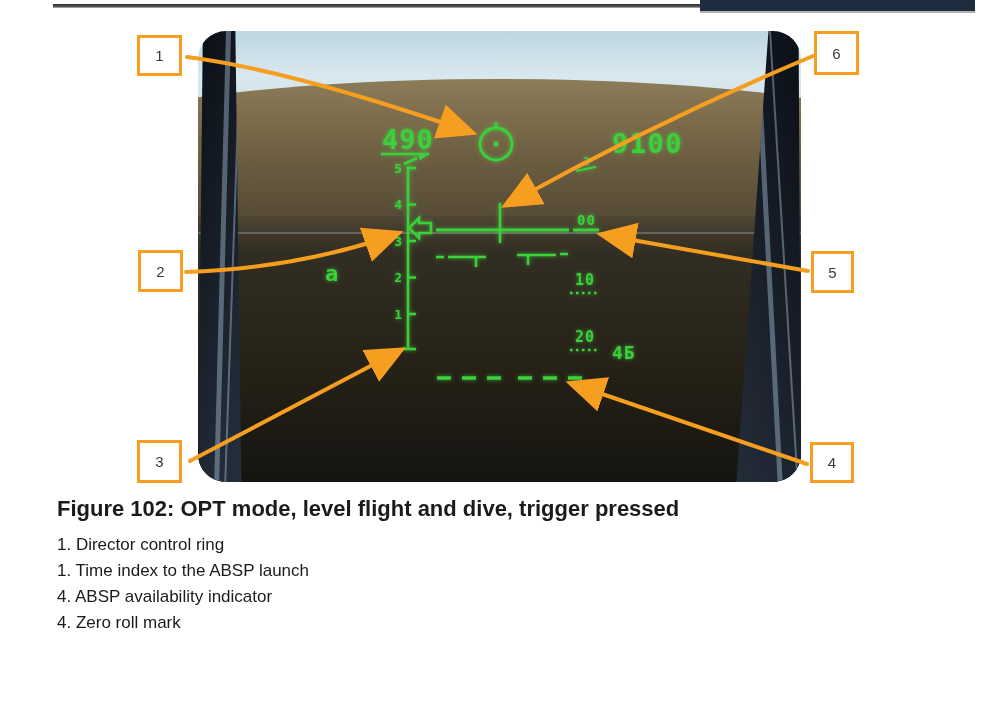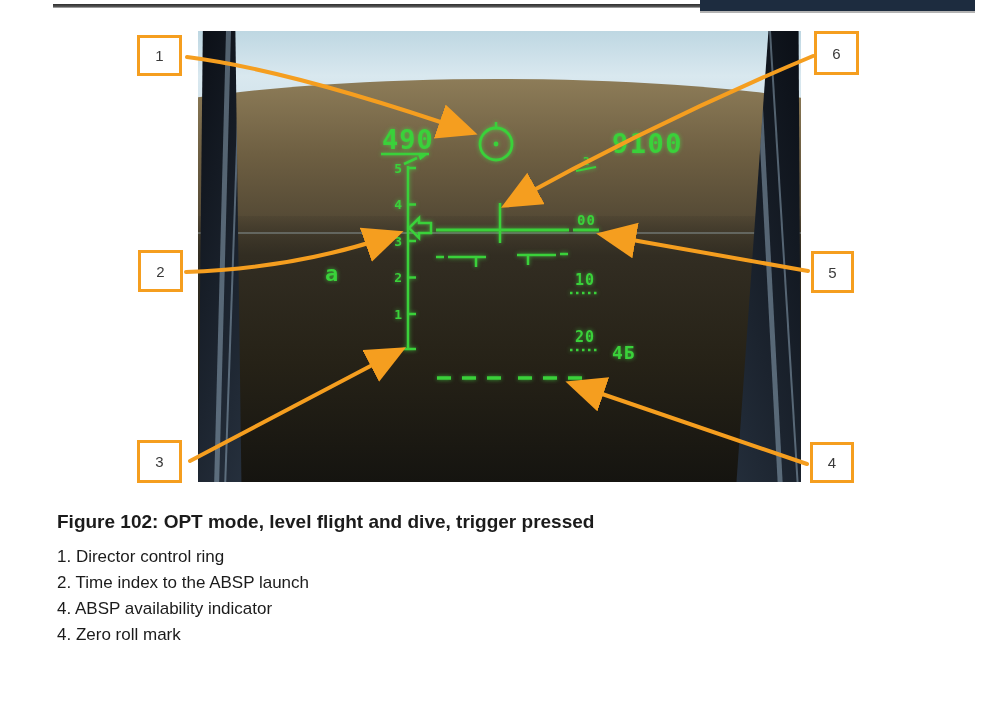--- a/index.html
+++ b/index.html
@@ -8,21 +8,21 @@
   .page { position:relative; width:1005px; height:718px; background:#fff; }
 
   
   .top-rule { position:absolute; left:53px; top:4px; width:647px; height:4px;
               background:linear-gradient(#2e2e2e,#5a5a5a); border-bottom:1px solid #9a9a9a; }
   .header-accent { position:absolute; left:700px; top:0; width:275px; height:11px; }
   .header-accent-underline { position:absolute; left:700px; top:11px; width:275px; height:2px; background:#b3b3b3; }
 
   
   .photo { position:absolute; left:198px; top:31px; width:603px; height:451px; overflow:hidden;
-           background:linear-gradient(#bed7e2 0%, #d9e8ef 10%, #cfe1ea 20%, #c7dbe6 100%); z-index:1; }
+           background:linear-gradient(#bed7e2 0%, #d9e8ef 10%, #cfe1ea 20%, #c7dbe6 100%); z-index:1;border-radius:28px; }
   .mountain { position:absolute; left:-160px; top:48px; width:920px; height:420px;
               border-radius:50% 50% 0 0 / 18% 18% 0 0;
               background:linear-gradient(#8d7c58 0%, #6e5f42 18%, #4a4130 40%, #302b1f 70%); }
   .ground { position:absolute; left:0; top:185px; width:603px; height:266px;
             background:linear-gradient(rgba(58,52,40,0.25) 0%, #35302​4 6%, #322d22 20%, #262217 55%, #161510 100%);
             background:linear-gradient(rgba(58,52,40,0.2) 0%, #322d22 15%, #262217 55%, #151410 100%); }
   .horizon-faint { position:absolute; left:0; top:201px; width:603px; height:2px;
                    background:rgba(165,185,196,0.35); }
   .frame { position:absolute; inset:0; }
   .frame-left { clip-path:polygon(0.8% 0, 6.2% 0, 7.2% 100%, 0 100%);
@@ -45,22 +45,22 @@
   .cb1 { left:137px; top:35px;  height:41px; }
   .cb2 { left:138px; top:250px; }
   .cb3 { left:137px; top:440px; height:43px; }
   .cb6 { left:814px; top:31px;  height:44px; }
   .cb5 { left:811px; top:251px; width:43px; }
   .cb4 { left:810px; top:442px; width:44px; height:41px; }
 
   .arrows-svg { position:absolute; left:0; top:0; z-index:5; pointer-events:none; }
 
   
-  .figure-caption { position:absolute; left:57px; top:496px; font-size:19px; font-weight:bold; color:#1b1b1b;margin-top:15px; }
-  .callout-list { position:absolute; left:57px; top:544px; font-size:17px; color:#1b1b1b; }
+  .figure-caption { position:absolute; left:57px; top:496px; font-size:22px; font-weight:bold; color:#1b1b1b; }
+  .callout-list { position:absolute; left:57px; top:532px; font-size:17px; color:#1b1b1b; }
   .callout-list .li { height:26px; line-height:26px; }
 </style>
 </head>
 <body>
 
 <div class="page">
 
   <div class="top-rule"></div>
   <div class="header-accent" style="background:#1D2C3F;"></div>
   <div class="header-accent-underline"></div>
@@ -188,18 +188,18 @@
   <div class="callout-box cb5">
       <span>5</span>
     </div>
   <div class="callout-box cb4">
       <span>4</span>
     </div>
 
   <div class="figure-caption">Figure 102: OPT mode, level flight and dive, trigger pressed</div>
   <div class="callout-list">
     <div class="li">1. Director control ring</div>
-    <div class="li">2. Time index to the ABSP launch</div>
+    <div class="li">1. Time index to the ABSP launch</div>
     <div class="li">4. ABSP availability indicator</div>
     <div class="li">4. Zero roll mark</div>
   </div>
 
 </div>
 
 </body></html>

